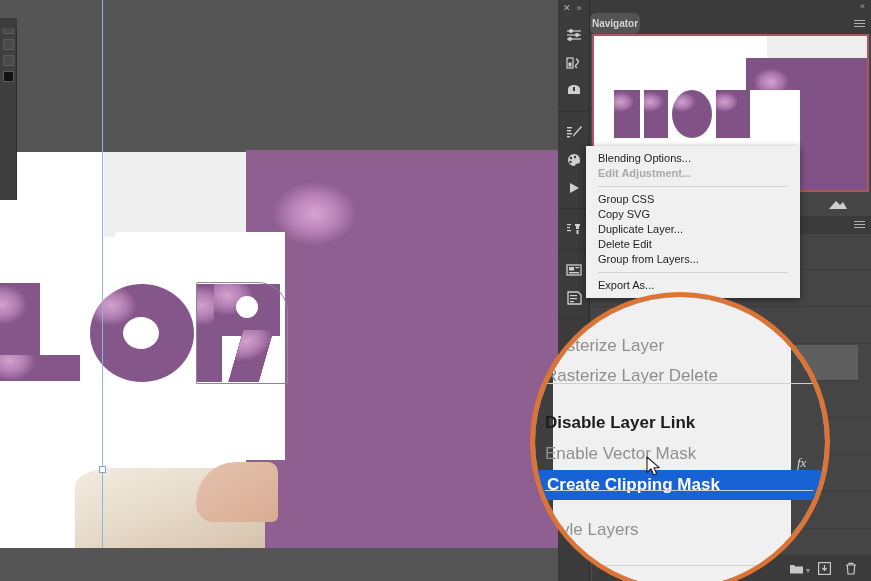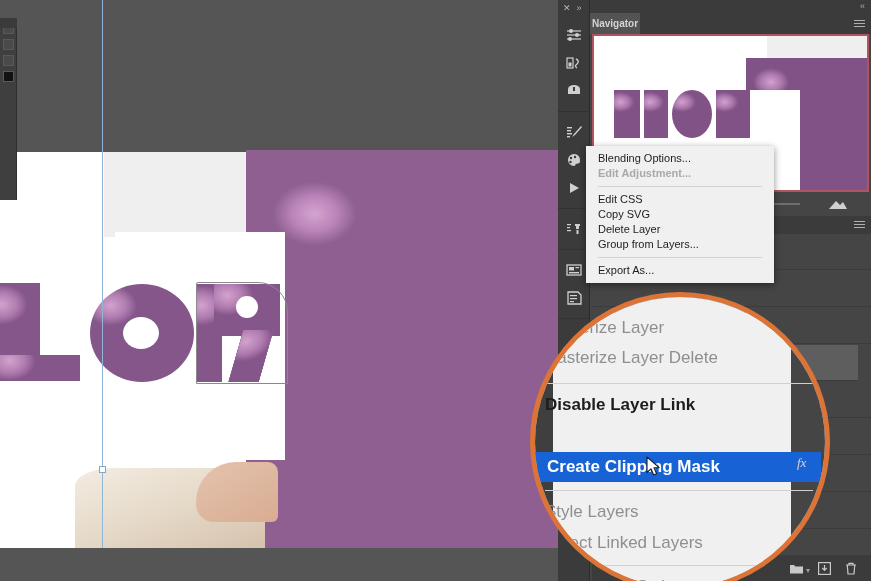--- a/index.html
+++ b/index.html
@@ -125,21 +125,21 @@
   }
   .collapse-icon {
     position:absolute; right:6px; top:2px; color:#a9a9a9; font-size:9px; line-height:9px;
   }
   .nav-tabstrip {
     position:absolute; left:0; top:13px; width:281px; height:21px; background:#3b3b3b;
   }
   .nav-tab {
     position:absolute; left:0; top:0; width:50px; height:21px; background:#535353;
     color:#d4d4d4; font-size:10px; font-weight:bold;
-    display:flex; align-items:center; justify-content:center;
+    display:flex; align-items:center; justify-content:center;border-radius:6px;
   }
   .panel-menu-icon {
     position:absolute; right:6px; top:7px; width:11px; height:8px;
   }
   .panel-menu-icon span {
     display:block; height:1px; background:#b0b0b0; margin-bottom:2px;
   }
   .nav-thumb {
     position:absolute; left:2px; top:34px; width:277px; height:158px;
     background:#efeff0; overflow:hidden;
@@ -197,38 +197,38 @@
   .layer-row.selected { background:#5e5e5e; width:266px; }
   .layers-footer {
     position:absolute; left:0; bottom:0; width:279px; height:26px; background:#3b3b3b;
     display:flex; align-items:center; justify-content:flex-end; gap:14px; padding-right:14px;
   }
   .layers-footer svg { display:block; }
   .footer-caret { position:absolute; left:214px; bottom:6px; color:#9a9a9a; font-size:8px; }
 
   
   .ctx-menu {
-    position:absolute; left:586px; top:146px; width:188px;
+    position:absolute; left:586px; top:146px; width:214px;
     background:#f0f0f0; box-shadow:0 2px 7px rgba(0,0,0,.45);
     padding:5px 0; font-size:11px; color:#1d1d1d;
   }
   .ctx-item { height:15px; line-height:15px; padding:0 12px; white-space:nowrap; }
   .ctx-item.disabled { color:#a9a9a9;font-weight:bold; }
   .ctx-sep { height:1px; background:#d3d3d3; margin:5px 12px; }
 
   
   .loupe {
     position:absolute; left:530px; top:292px; width:300px; height:300px;
     border-radius:50%; overflow:hidden; border:5px solid #dd7437;
     background:#f0f0f0;
   }
   .loupe-inner { position:absolute; left:0; top:0; width:290px; height:290px; }
   .lp-item {
     position:absolute; left:10px; width:290px; height:30px; line-height:30px;
-    font-size:17px; color:#8f8f8f; white-space:nowrap;
+    font-size:17px; color:#8f8f8f; white-space:nowrap;margin-top:18px;
   }
   .lp-item.strong { color:#1d1d1d; font-weight:bold; }
   .lp-item.hl {
     left:0; width:286px; padding-left:12px; background:#1763d6; color:#ffffff;
     font-weight:bold;
   }
   .lp-sep { position:absolute; left:10px; width:268px; height:1px; background:#d0d0d0; }
   .lp-rightstrip {
     position:absolute; left:256px; top:0; width:44px; height:300px; background:#454545;
   }
@@ -459,43 +459,44 @@
           <path d="M1 3 h10 M4 3 V1.4 h4 V3 M2.3 3 l.7 9 h6 l.7-9z" fill="none" stroke="#c9c9c9" stroke-width="1.2"></path>
           </svg>
       </div>
     </div>
   </div>
 
   <div class="ctx-menu">
     <div class="ctx-item">Blending Options...</div>
     <div class="ctx-item disabled">Edit Adjustment...</div>
     <div class="ctx-sep"></div>
-    <div class="ctx-item">Edit CSS</div>
+    <div class="ctx-item">Group CSS</div>
     <div class="ctx-item">Copy SVG</div>
-    <div class="ctx-item">Delete Layer</div>
+    <div class="ctx-item">Duplicate Layer...</div>
+    <div class="ctx-item">Delete Edit</div>
     <div class="ctx-item">Group from Layers...</div>
     <div class="ctx-sep"></div>
     <div class="ctx-item">Export As...</div>
   </div>
 
   <div class="loupe">
     <div class="loupe-inner">
       <div class="lp-topdark"></div>
       <div class="lp-darkstrip"></div>
       <div class="lp-rightstrip"></div>
       <div class="lp-menucont"></div>
 
       <div class="lp-item" style="top:16px;">Rasterize Layer</div>
       <div class="lp-item" style="top:46px;">Rasterize Layer Delete</div>
       <div class="lp-sep" style="top:86px;"></div>
       <div class="lp-item strong" style="top:93px;">Disable Layer Link</div>
+      <div class="lp-item" style="top:124px;">Enable Vector Mask</div>
       <div class="lp-item hl" style="top:155px;">Create Clipping Mask</div>
       <div class="lp-sep" style="top:193px;"></div>
       <div class="lp-item" style="top:200px;">Style Layers</div>
-      <div class="lp-item" style="top:231px;">Select Linked Layers</div>
       <div class="lp-sep" style="top:268px;"></div>
       <div class="lp-item" style="top:275px;">Copy Layer Style</div>
 
       <div class="lp-fx">fx</div>
 
       <div class="lp-footer-icons">
         <svg width="13" height="11" viewBox="0 0 15 13">
           <path d="M1 3 h4 l1.3 1.6 H14 v7 H1z" fill="#c9c9c9"></path>
           </svg>
         <svg width="11" height="11" viewBox="0 0 13 13">

